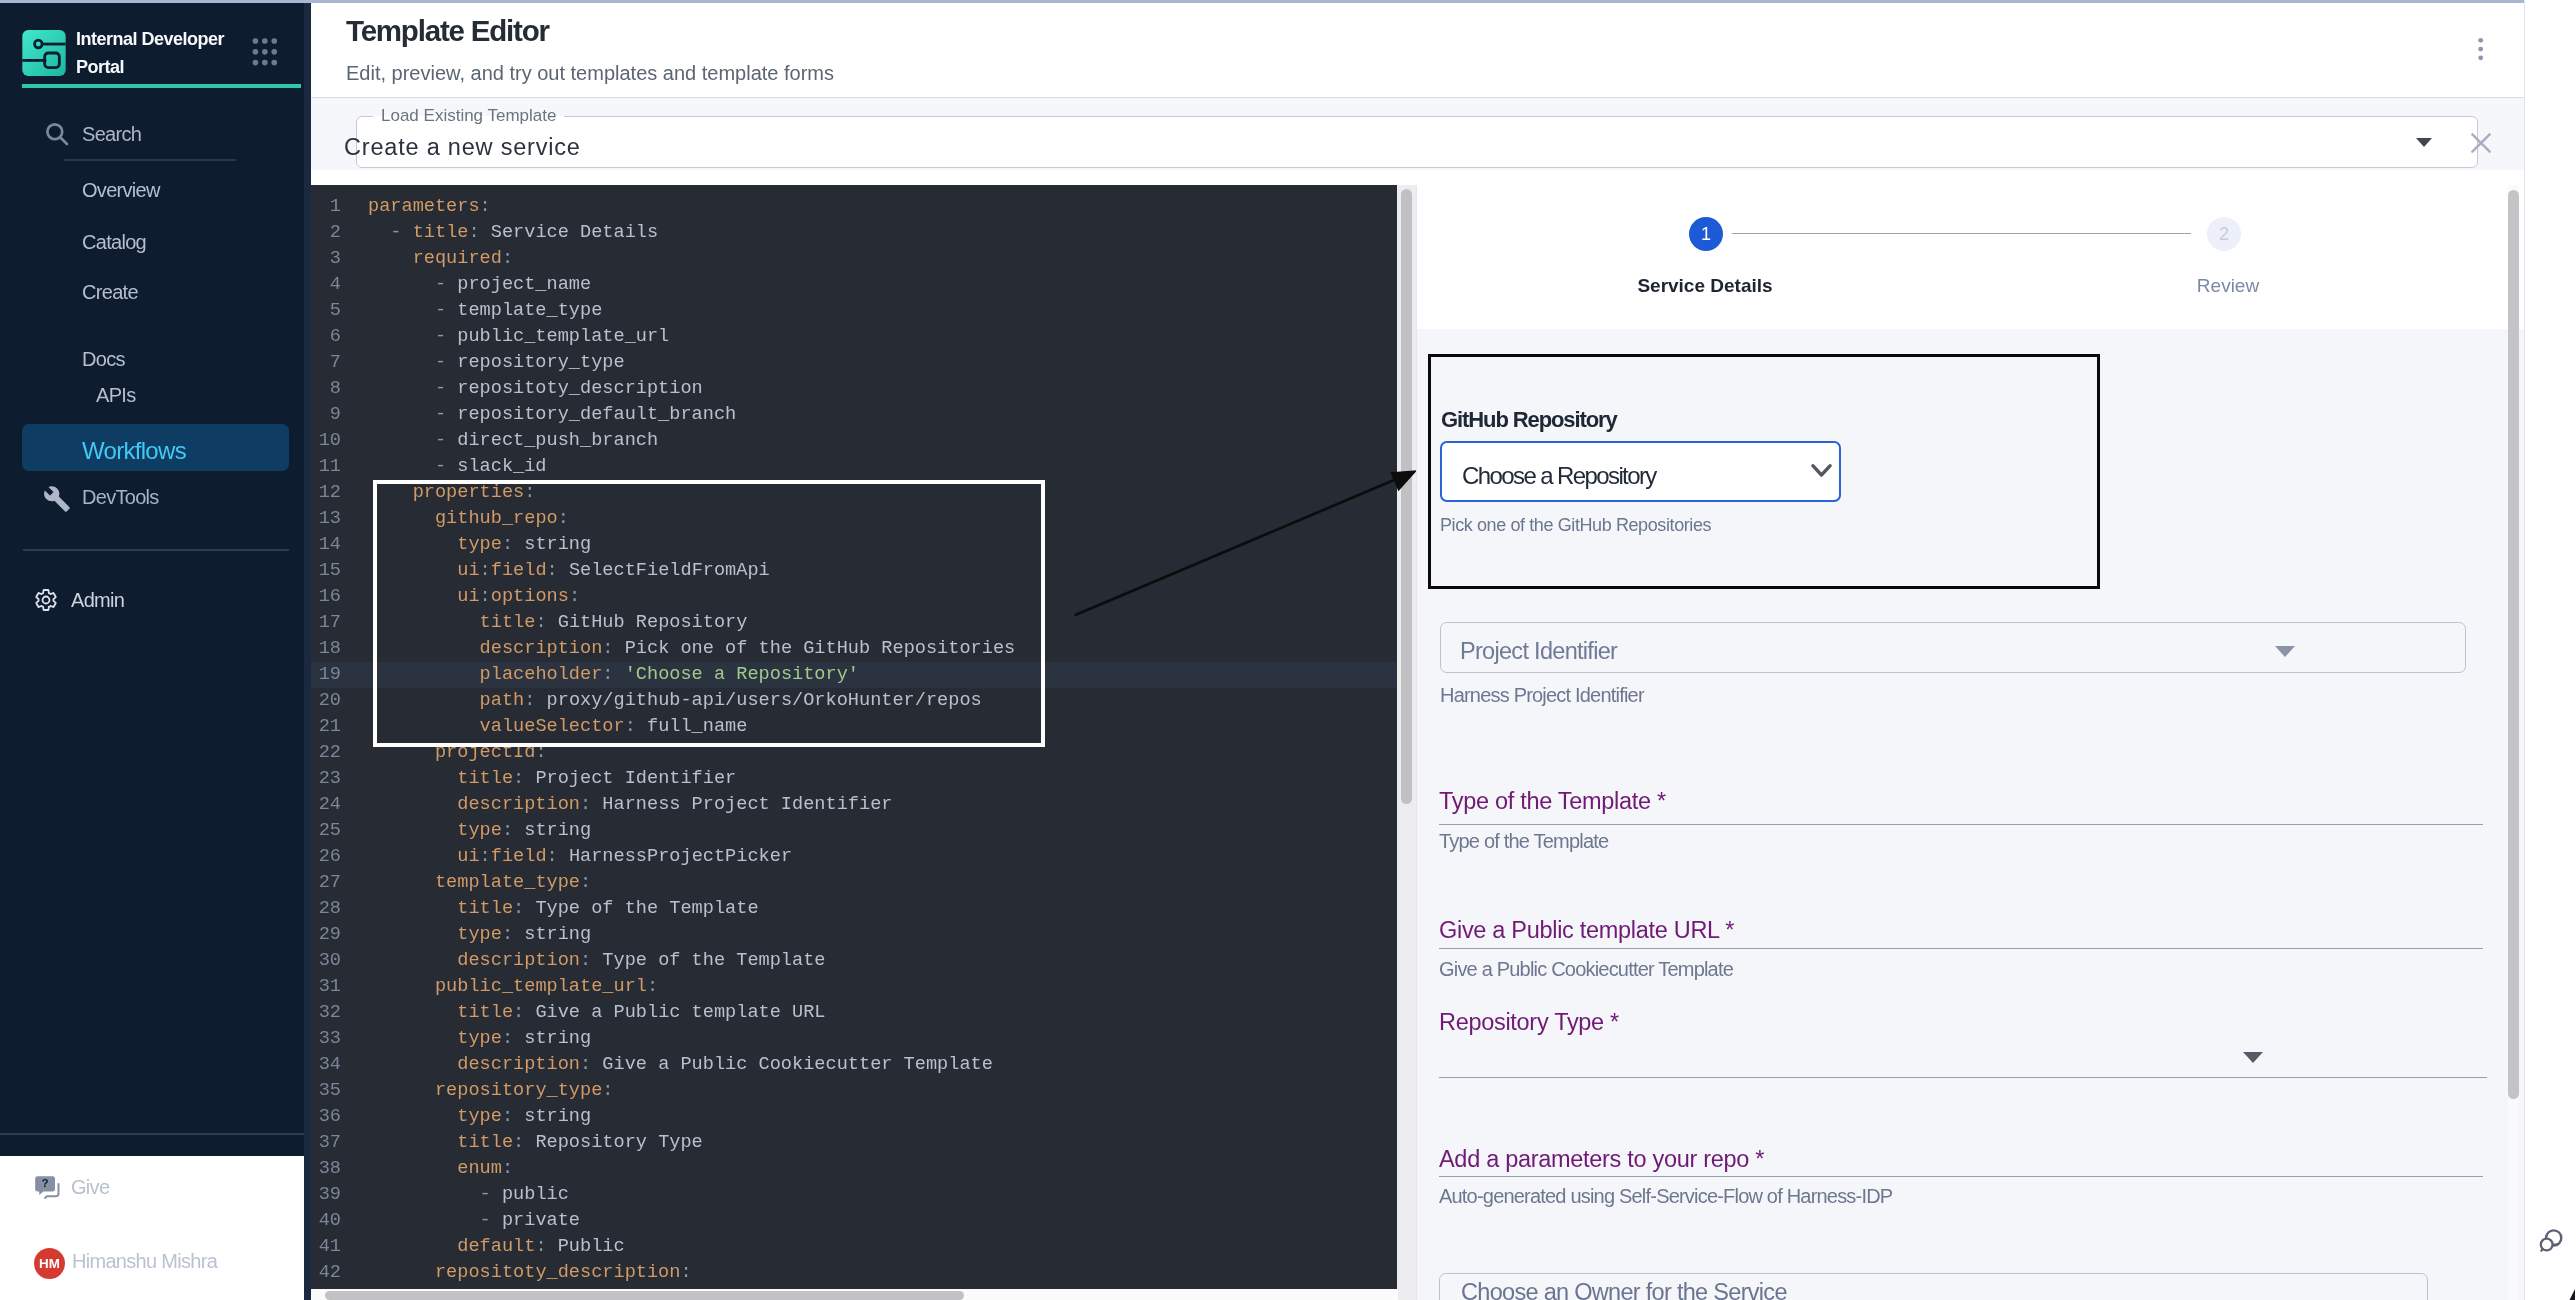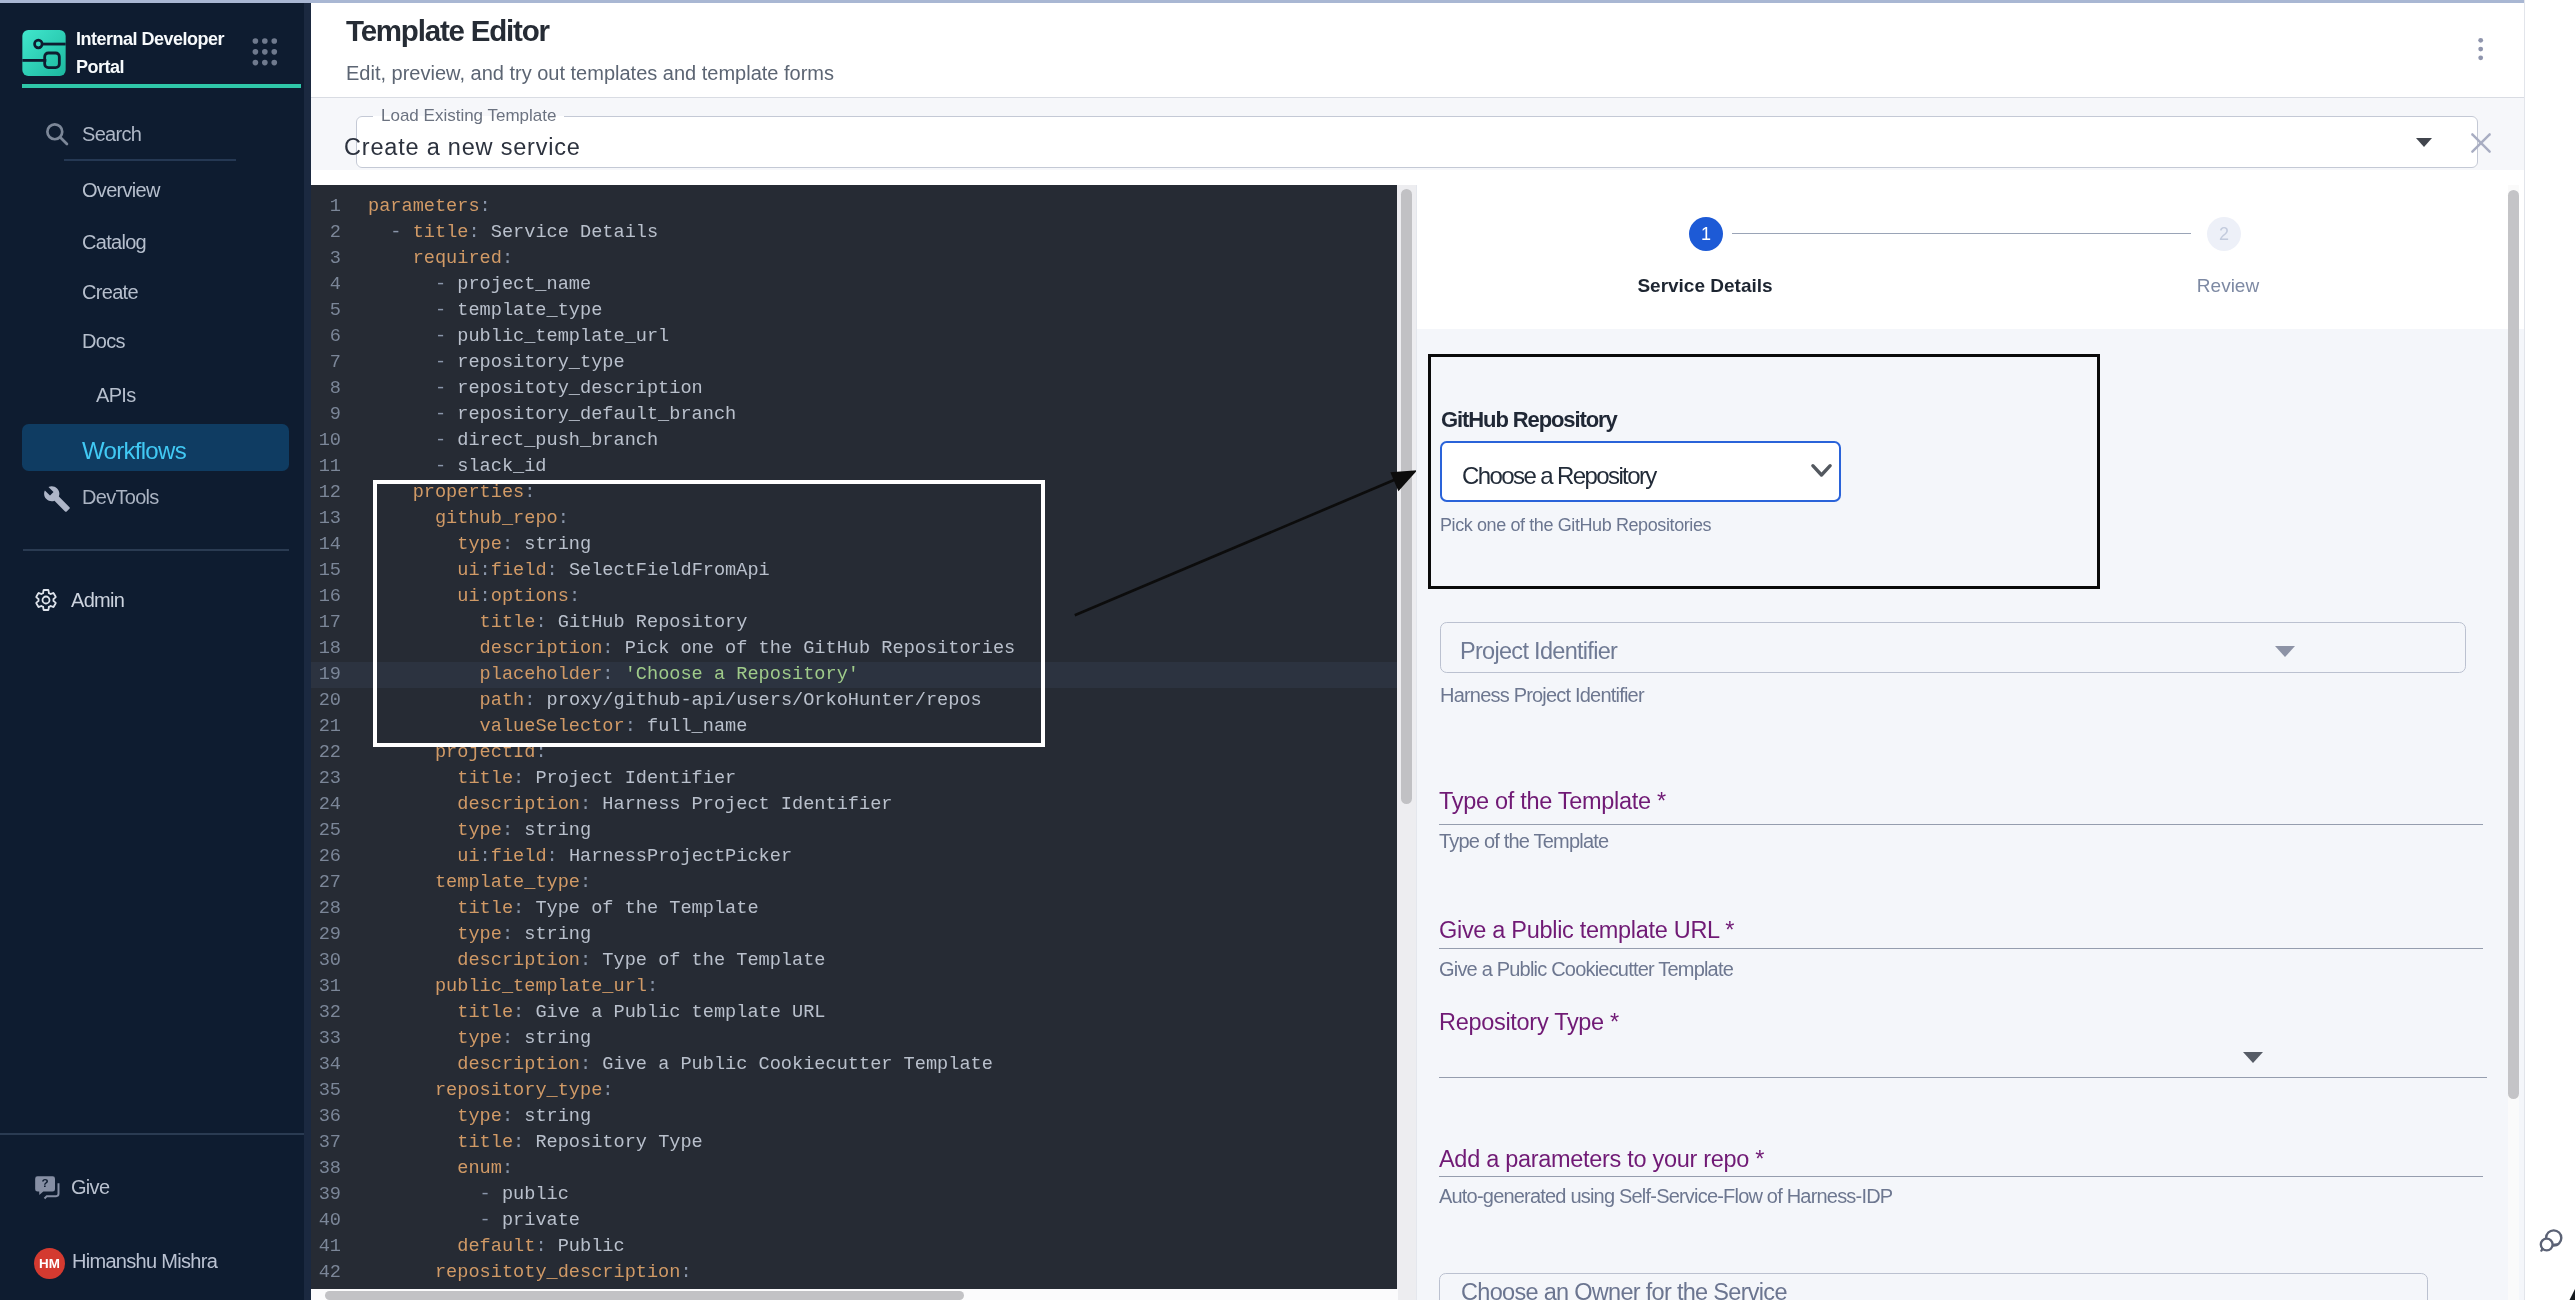--- a/index.html
+++ b/index.html
@@ -4,35 +4,35 @@
 <style>
   * { margin:0; padding:0; box-sizing:border-box; }
   html,body { width:2576px; height:1301px; background:#fff; overflow:hidden; }
   body { font-family:"Liberation Sans", sans-serif; position:relative; }
   .abs { position:absolute; }
 
   
   #topstrip { left:0; top:0; width:2524px; height:3.4px; background:#a9b7d3; }
 
   
-  #sidebar { left:0; top:3.4px; width:311px; height:1297px; background:#0e1c30; }
+  #sidebar { left:0; top:3.4px; width:311px; height:1153px; background:#0e1c30; }
   #brand { left:76px; top:23px; width:201px; font-size:18px; font-weight:bold;
            color:#f7fafc; line-height:27.5px; letter-spacing:-0.5px; }
   #griddots { left:252px; top:34px; }
   #tealline { left:21.5px; top:81px; width:279px; height:4px; background:#2fc7a9; }
 
   .navtxt { color:#b6bfcd; font-size:20px; line-height:20px; letter-spacing:-0.7px; }
   #searchtxt { left:82px; top:120px; color:#aeb7c6; font-size:20px; letter-spacing:-0.7px; }
   #searchico { left:44px; top:118px; }
   #sep1 { left:64px; top:156px; width:172px; height:1.3px; background:#253853; }
 
   #mi-overview { left:82px; top:177px; }
   #mi-catalog  { left:82px; top:229px; }
   #mi-create   { left:82px; top:279px; }
-  #mi-docs     { left:82px; top:328px;text-align:right; }
+  #mi-docs     { left:82px; top:346px;text-align:right; }
   #mi-apis     { left:96px; top:382px; }
   #wfbox { left:21.5px; top:421px; width:267px; height:47px; border-radius:6.7px; background:#0f3c62; }
   #mi-workflows { left:82px; top:434px; color:#41c9f4; font-size:24px; letter-spacing:-0.7px; }
   #devtoolsico { left:43px; top:482px; }
   #mi-devtools { left:82px; top:484px; color:#aab3c2; }
   #sep2 { left:23px; top:546px; width:266px; height:1.3px; background:#2a3b52; }
   #adminico { left:34px; top:585px; }
   #mi-admin { left:71px; top:587px; color:#ccd3de; }
   #sep3 { left:0px; top:1130px; width:311px; height:1.3px; background:#2a3b52; }
   #helpico { left:34px; top:1171px; }

